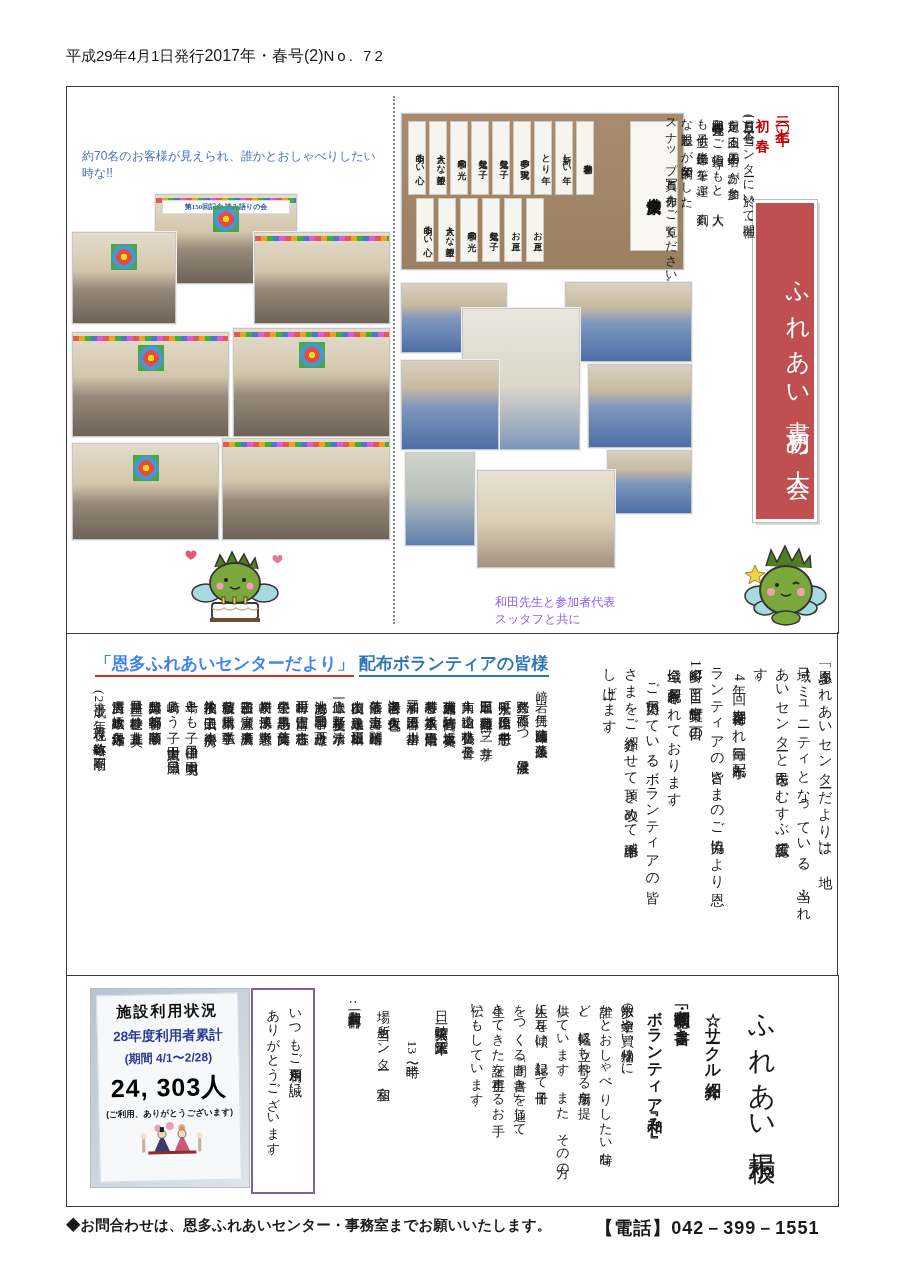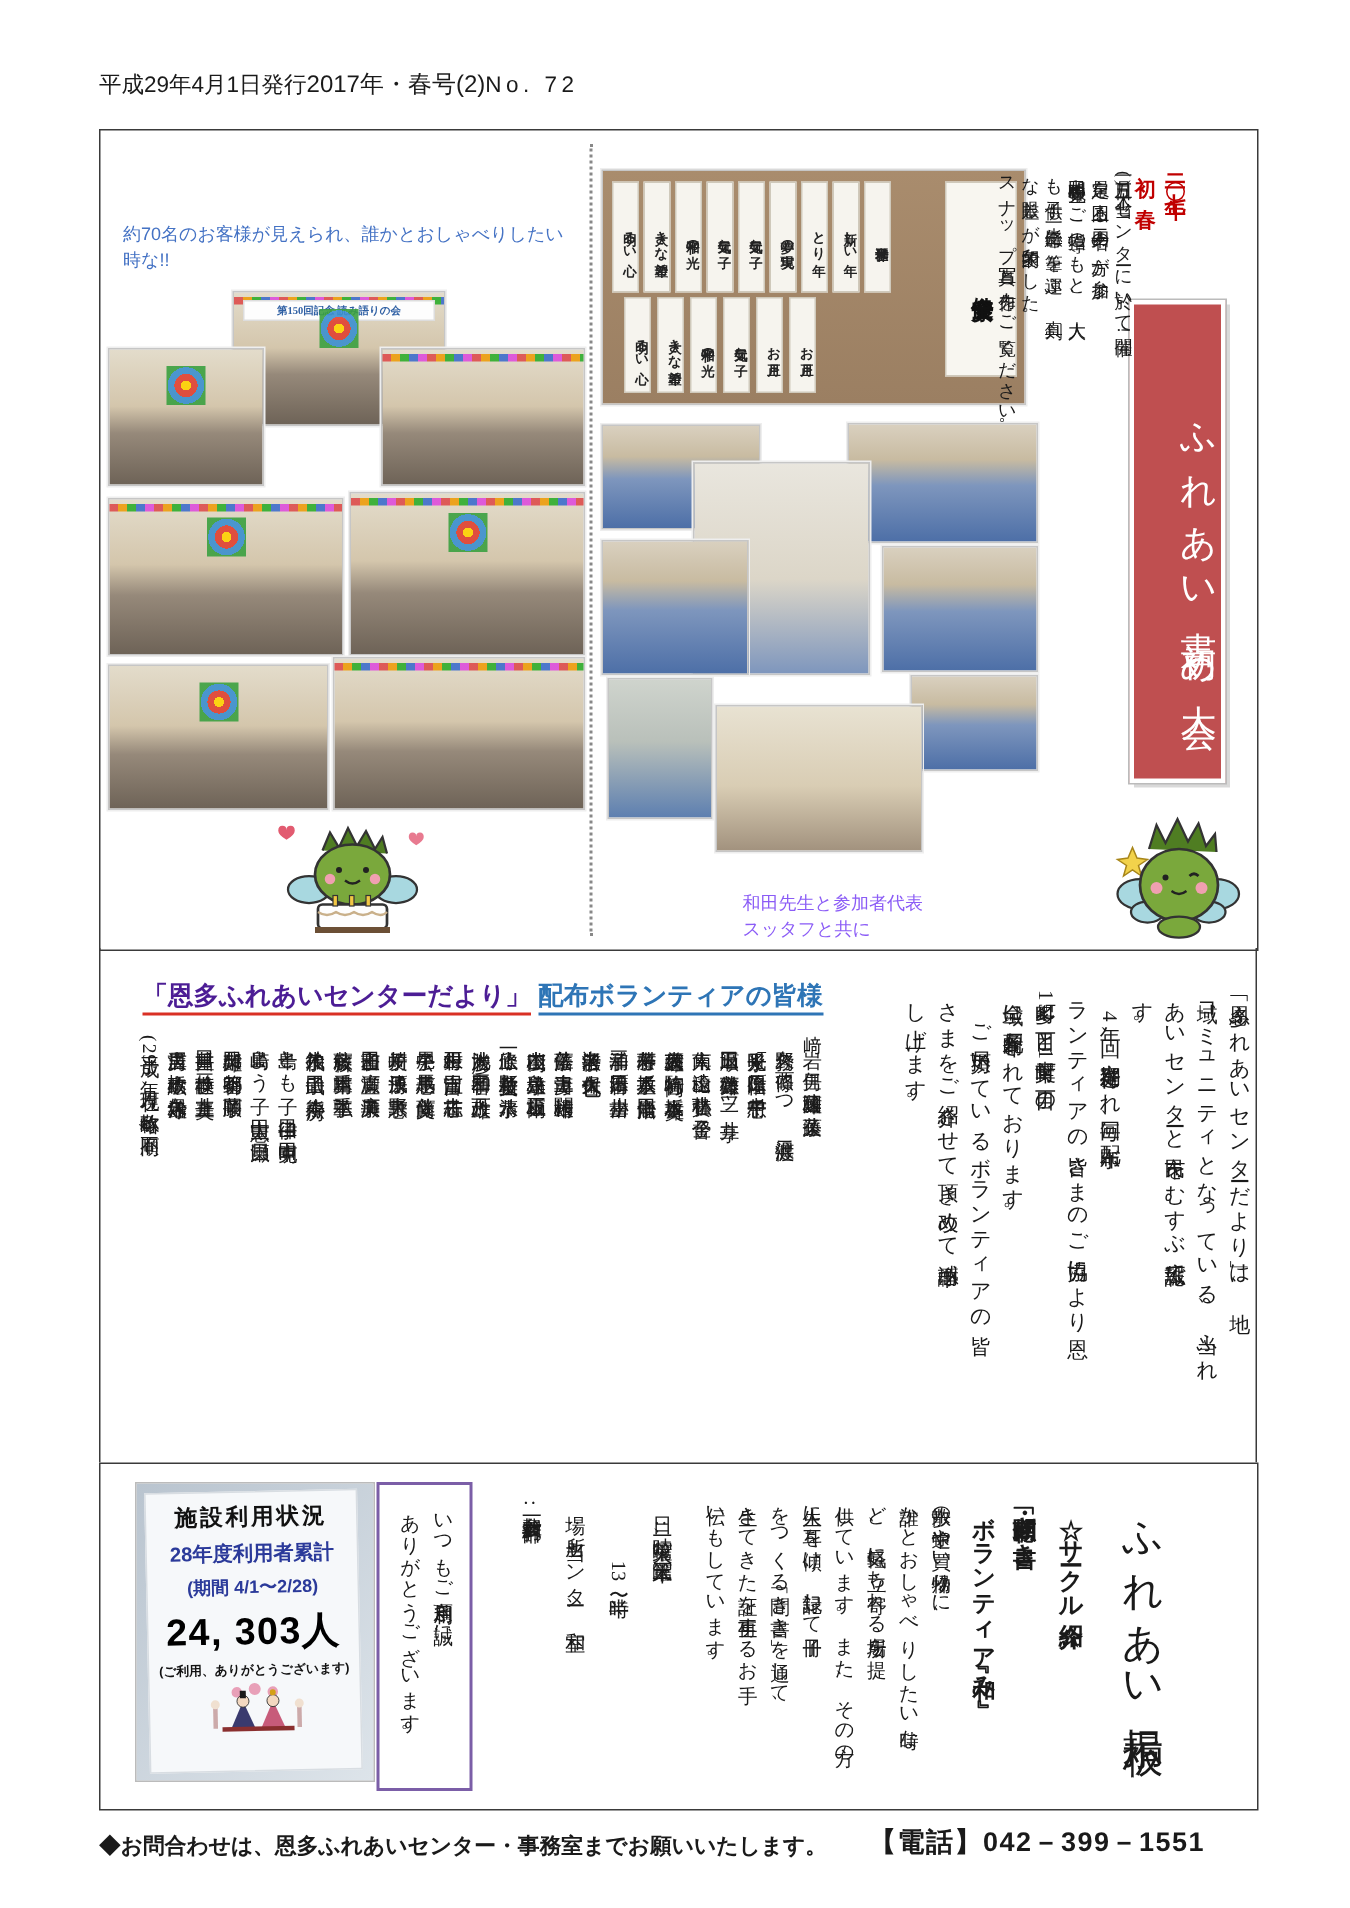--- a/index.html
+++ b/index.html
@@ -54,21 +54,21 @@
   #calli-body{left:664px;top:110px;width:92px;height:515px;font-size:12px;line-height:15.5px;letter-spacing:1px;}
   #newyear-label{left:752px;top:106px;height:190px;color:#c00000;font-size:14px;font-weight:bold;line-height:20px;letter-spacing:4px;}
   #calli-banner{left:753px;top:200px;width:64px;height:322px;background:#bf4f50;border:3px solid #fff;outline:1px solid #bbb;
       box-shadow:3px 3px 0 rgba(0,0,0,.15);color:#fff;font-size:24px;text-align:center;
       writing-mode:vertical-rl;letter-spacing:7px;padding-top:8px;box-sizing:border-box;font-family:"Liberation Serif",serif;}
 
   .dotted-sep{position:absolute;border-left:2px dotted #888;width:0;}
 
   
   #vol-title{left:95px;top:652px;font-size:17px;font-weight:bold;font-family:"Liberation Sans",sans-serif;}
-  #vol-title .red{color:#4c1d95;border-bottom:2px solid #d93025;padding-bottom:2px;}
+  #vol-title .red{color:#3b82f6;border-bottom:2px solid #d93025;padding-bottom:2px;}
   #vol-title .blue{color:#2E75B6;border-bottom:2px solid #2E75B6;padding-bottom:2px;}
   #vol-intro{left:598px;top:658px;width:238px;height:312px;font-size:14px;line-height:21.6px;letter-spacing:1px;}
   #vol-names{left:88px;top:690px;width:462px;height:284px;font-size:13px;line-height:18.4px;letter-spacing:.5px;}
 
   
   #board-title{left:744px;top:996px;height:210px;font-size:27px;letter-spacing:3px;}
   #circle-section-title{left:702px;top:1000px;height:205px;font-size:16px;font-weight:bold;font-family:"Liberation Sans",sans-serif;}
   #circle-name{left:638px;top:1000px;width:58px;height:220px;font-size:15.5px;font-weight:bold;
       font-family:"Liberation Sans",sans-serif;line-height:27px;}
   #circle-desc{left:462px;top:995px;width:176px;height:232px;font-size:13px;line-height:21.5px;}
@@ -81,21 +81,21 @@
       border:1px solid #bbb;}
   #usage-poster{position:absolute;left:7px;top:5px;right:9px;bottom:6px;background:#f6f8fa;border:1px solid #d8dde2;
       text-align:center;transform:rotate(-1.2deg);font-family:"Liberation Sans",sans-serif;}
   #usage-poster .l1{margin-top:7px;font-size:15px;font-weight:bold;letter-spacing:2px;color:#111;}
   #usage-poster .l2{margin-top:6px;font-size:13.5px;font-weight:bold;color:#2b3a9a;}
   #usage-poster .l3{margin-top:5px;font-size:12px;font-weight:bold;color:#2b3a9a;}
   #usage-poster .count{margin-top:4px;font-size:25px;font-weight:bold;color:#000;letter-spacing:1px;}
   #usage-poster .l5{margin-top:4px;font-size:8.5px;font-weight:bold;color:#111;}
 
   
-  #footer{left:66px;top:1216px;width:790px;display:flex;align-items:flex-end;gap:28px;font-family:"Liberation Sans",sans-serif;}
+  #footer{left:66px;top:1216px;width:790px;display:flex;align-items:flex-start;gap:44px;font-family:"Liberation Sans",sans-serif;}
   #footer .contact{font-size:14.5px;font-weight:bold;}
   #footer .phone{font-size:18px;font-weight:bold;letter-spacing:1px;}
 </style>
 </head>
 <body>
 
 <div id="page">
 
   <div id="header" class="abs sans">
     <span class="date">平成29年4月1日発行</span>

